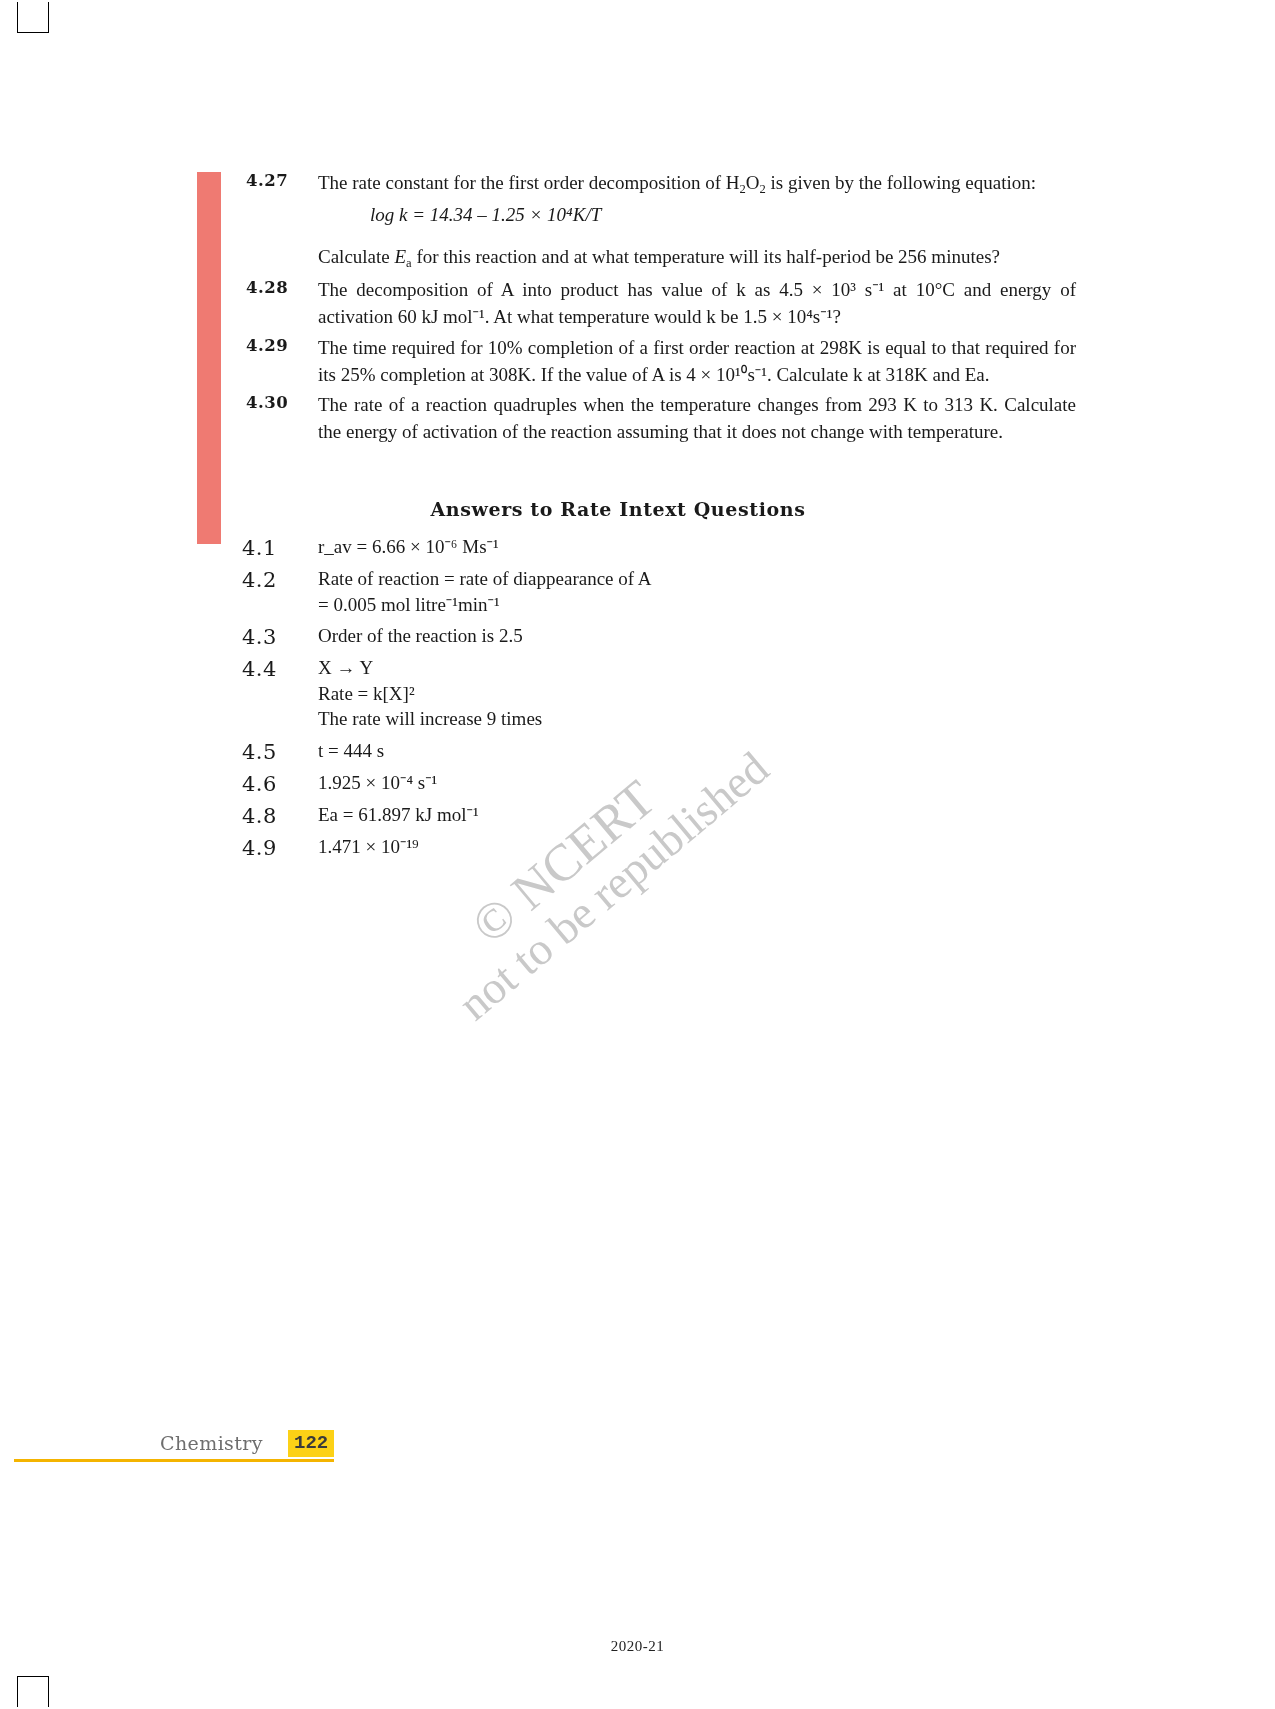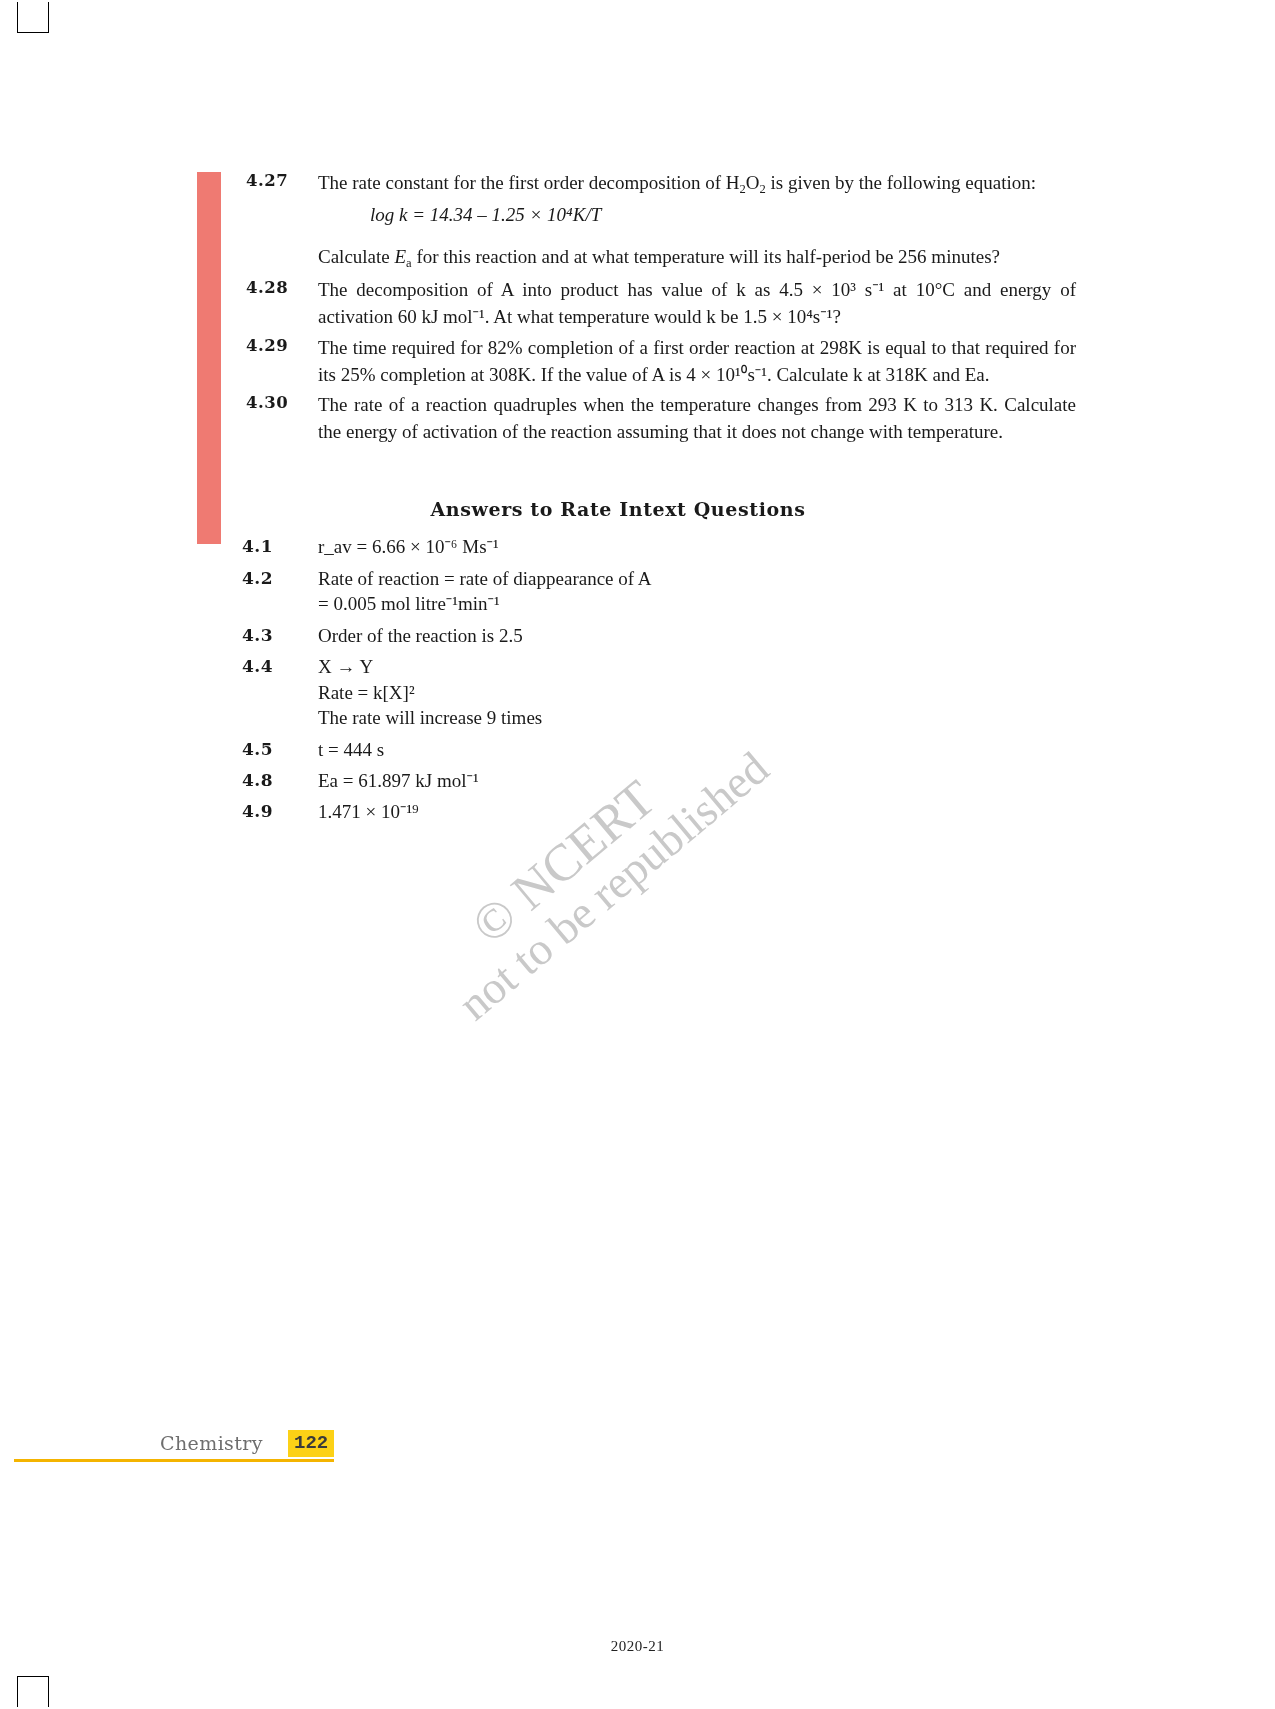--- a/index.html
+++ b/index.html
@@ -91,22 +91,22 @@
   .ans-list { margin-left: -4px; }
   .ans-row {
     display: flex;
     align-items: flex-start;
     margin-bottom: 6px;
   }
   .ans-num {
     width: 76px;
     flex: none;
     font-family: "DejaVu Serif", serif;
-    font-weight: bold;
-    font-size: 17px;
+    font-weight: normal;
+    font-size: 21px;
     letter-spacing: 0.5px;
     padding-top: 2px;
   }
   .ans-body {
     flex: 1;
     font-size: 19px;
     line-height: 1.34;
   }
   .ans-body span.line { display: block; }
 
@@ -210,21 +210,21 @@
       </div>
     </div>
 
     <div class="q-row">
       <div class="q-num">4.28</div>
       <div class="q-body">The decomposition of A into product has value of k as 4.5 × 10³ s⁻¹ at 10°C and  energy  of  activation  60  kJ  mol⁻¹. At  what  temperature  would  k  be 1.5 × 10⁴s⁻¹?</div>
     </div>
 
     <div class="q-row">
       <div class="q-num">4.29</div>
-      <div class="q-body">The time required for 82% completion of a first order reaction at 298K is equal to that required for its 25% completion at 308K. If the value of A is 4 × 10¹⁰s⁻¹. Calculate k at 318K and Ea.</div>
+      <div class="q-body">The time required for 10% completion of a first order reaction at 298K is equal to that required for its 25% completion at 308K. If the value of A is 4 × 10¹⁰s⁻¹. Calculate k at 318K and Ea.</div>
     </div>
 
     <div class="q-row">
       <div class="q-num">4.30</div>
       <div class="q-body">The rate of a reaction quadruples when the temperature changes from 293 K to 313 K. Calculate the energy of activation of the reaction assuming that  it  does  not  change  with  temperature.</div>
     </div>
 
     <div class="answers-title">Answers to Rate Intext Questions</div>
 
     <div class="ans-list">
@@ -260,20 +260,26 @@
         </div>
       </div>
 
       <div class="ans-row">
         <div class="ans-num">4.5</div>
         <div class="ans-body">
           <span class="line">t  =  444  s</span>
         </div>
       </div>
 
+      <div class="ans-row">
+        <div class="ans-num">4.6</div>
+        <div class="ans-body">
+          <span class="line">1.925 × 10⁻⁴  s⁻¹</span>
+        </div>
+      </div>
 
       <div class="ans-row">
         <div class="ans-num">4.8</div>
         <div class="ans-body">
           <span class="line">Ea  =  61.897  kJ  mol⁻¹</span>
         </div>
       </div>
 
       <div class="ans-row">
         <div class="ans-num">4.9</div>

